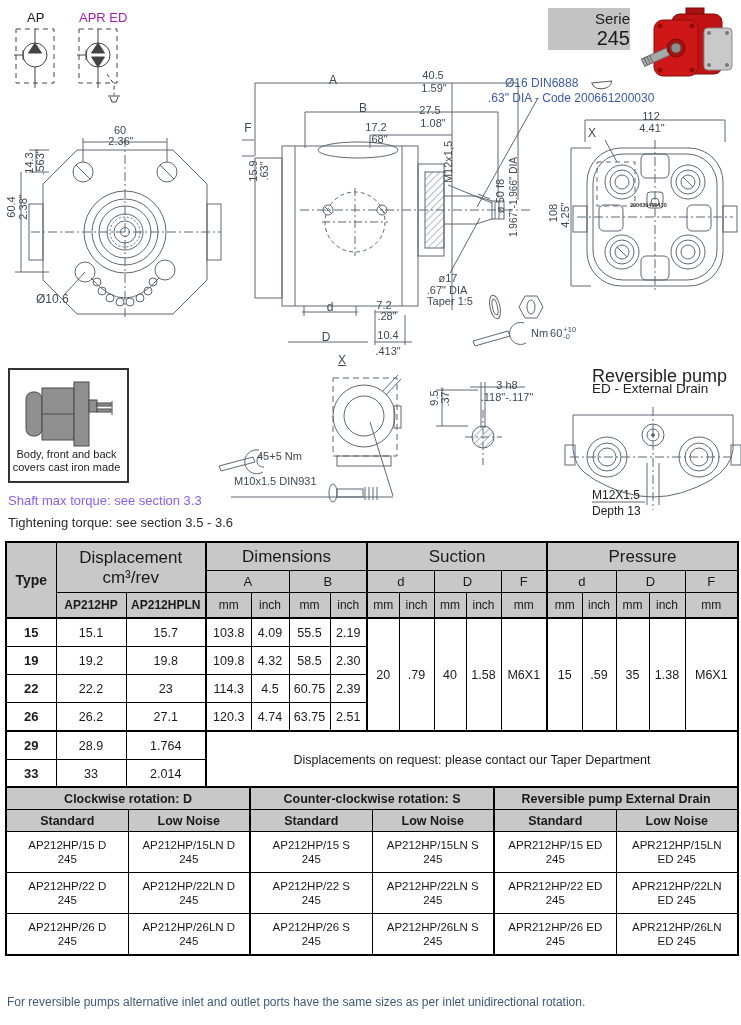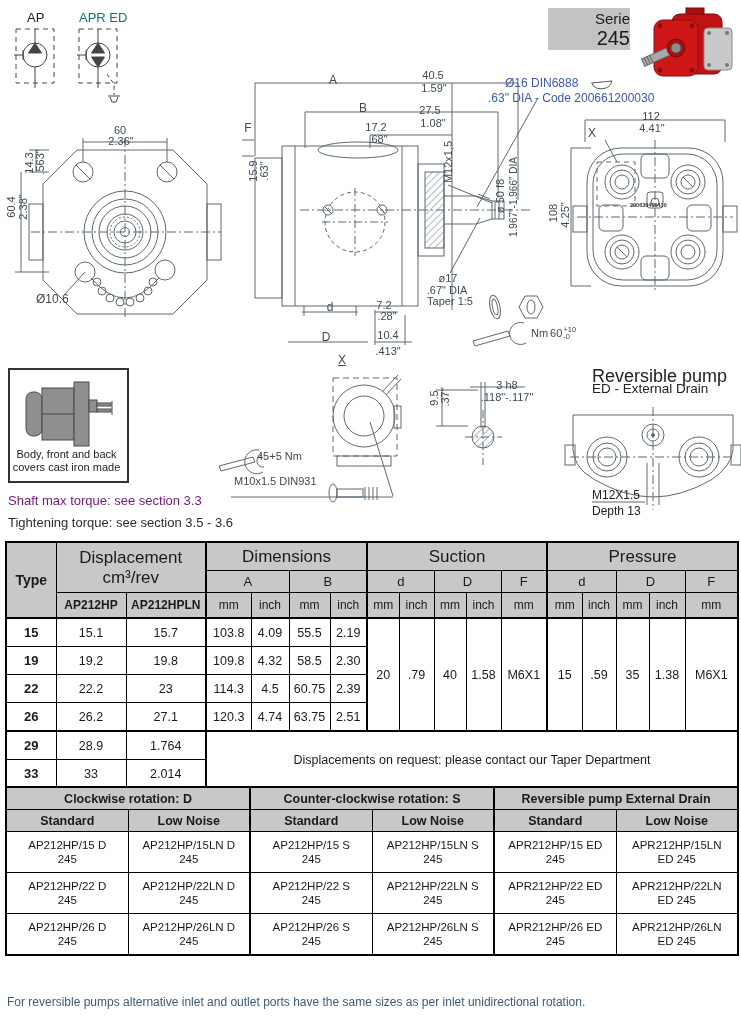--- a/index.html
+++ b/index.html
@@ -38,21 +38,21 @@
   .ot .hd td{height:21px;font-size:12.5px;font-weight:bold;}
   .ot .bd td{height:40px;font-size:11.5px;line-height:14px;white-space:pre-line;}
   .disp-h span{display:block;}
 </style>
 </head>
 <body>
 
 <div class="page">
 
   <span class="lbl f13" style="left:27px;top:11px;color:#222">AP</span>
-  <span class="lbl f13" style="left:79px;top:11px;color:#0f766e">APR ED</span>
+  <span class="lbl f13" style="left:79px;top:11px;color:#a21caf">APR ED</span>
   <svg style="left:14px;top:24px" width="46" height="66">
     <rect x="2" y="5" width="38" height="54" fill="none" stroke="#444" stroke-dasharray="5 4"></rect>
     <circle cx="21" cy="31" r="12" fill="none" stroke="#444"></circle>
     <polygon points="21,19 14.5,29 27.5,29" fill="#444" stroke="#444"></polygon>
     <line x1="21" y1="5" x2="21" y2="19" stroke="#444"></line>
     <line x1="21" y1="43" x2="21" y2="64" stroke="#444"></line>
     <line x1="0" y1="31" x2="9" y2="31" stroke="#444"></line>
     <line x1="9" y1="26" x2="9" y2="36" stroke="#444"></line>
   </svg>
   <svg style="left:77px;top:24px" width="56" height="82">
@@ -376,21 +376,21 @@
         <rect x="75" y="25" width="14" height="3"></rect>
           <rect x="75" y="31" width="14" height="3"></rect>
       </g>
       <line x1="20" y1="36" x2="52" y2="36" stroke="#4a4a4a"></line>
       <line x1="90" y1="23" x2="90" y2="37" stroke="#4a4a4a"></line>
     </svg>
   </div>
   <div class="ib-text" style="top:448px">Body, front and back</div>
   <div class="ib-text" style="top:461px">covers cast iron made</div>
 
-  <span class="lbl f13" style="left:8px;top:494px;color:#701a75">Shaft max torque: see section 3.3</span>
+  <span class="lbl f13" style="left:8px;top:494px;color:#8b5cf6">Shaft max torque: see section 3.3</span>
   <span class="lbl f13" style="left:8px;top:516px;color:#2c2c2c">Tightening torque: see section 3.5 - 3.6</span>
 
   <table class="mt">
     <colgroup>
       <col style="width:50px">
         <col style="width:70px">
         <col style="width:80px">
       <col style="width:45px">
         <col style="width:38px">
         <col style="width:41px">

